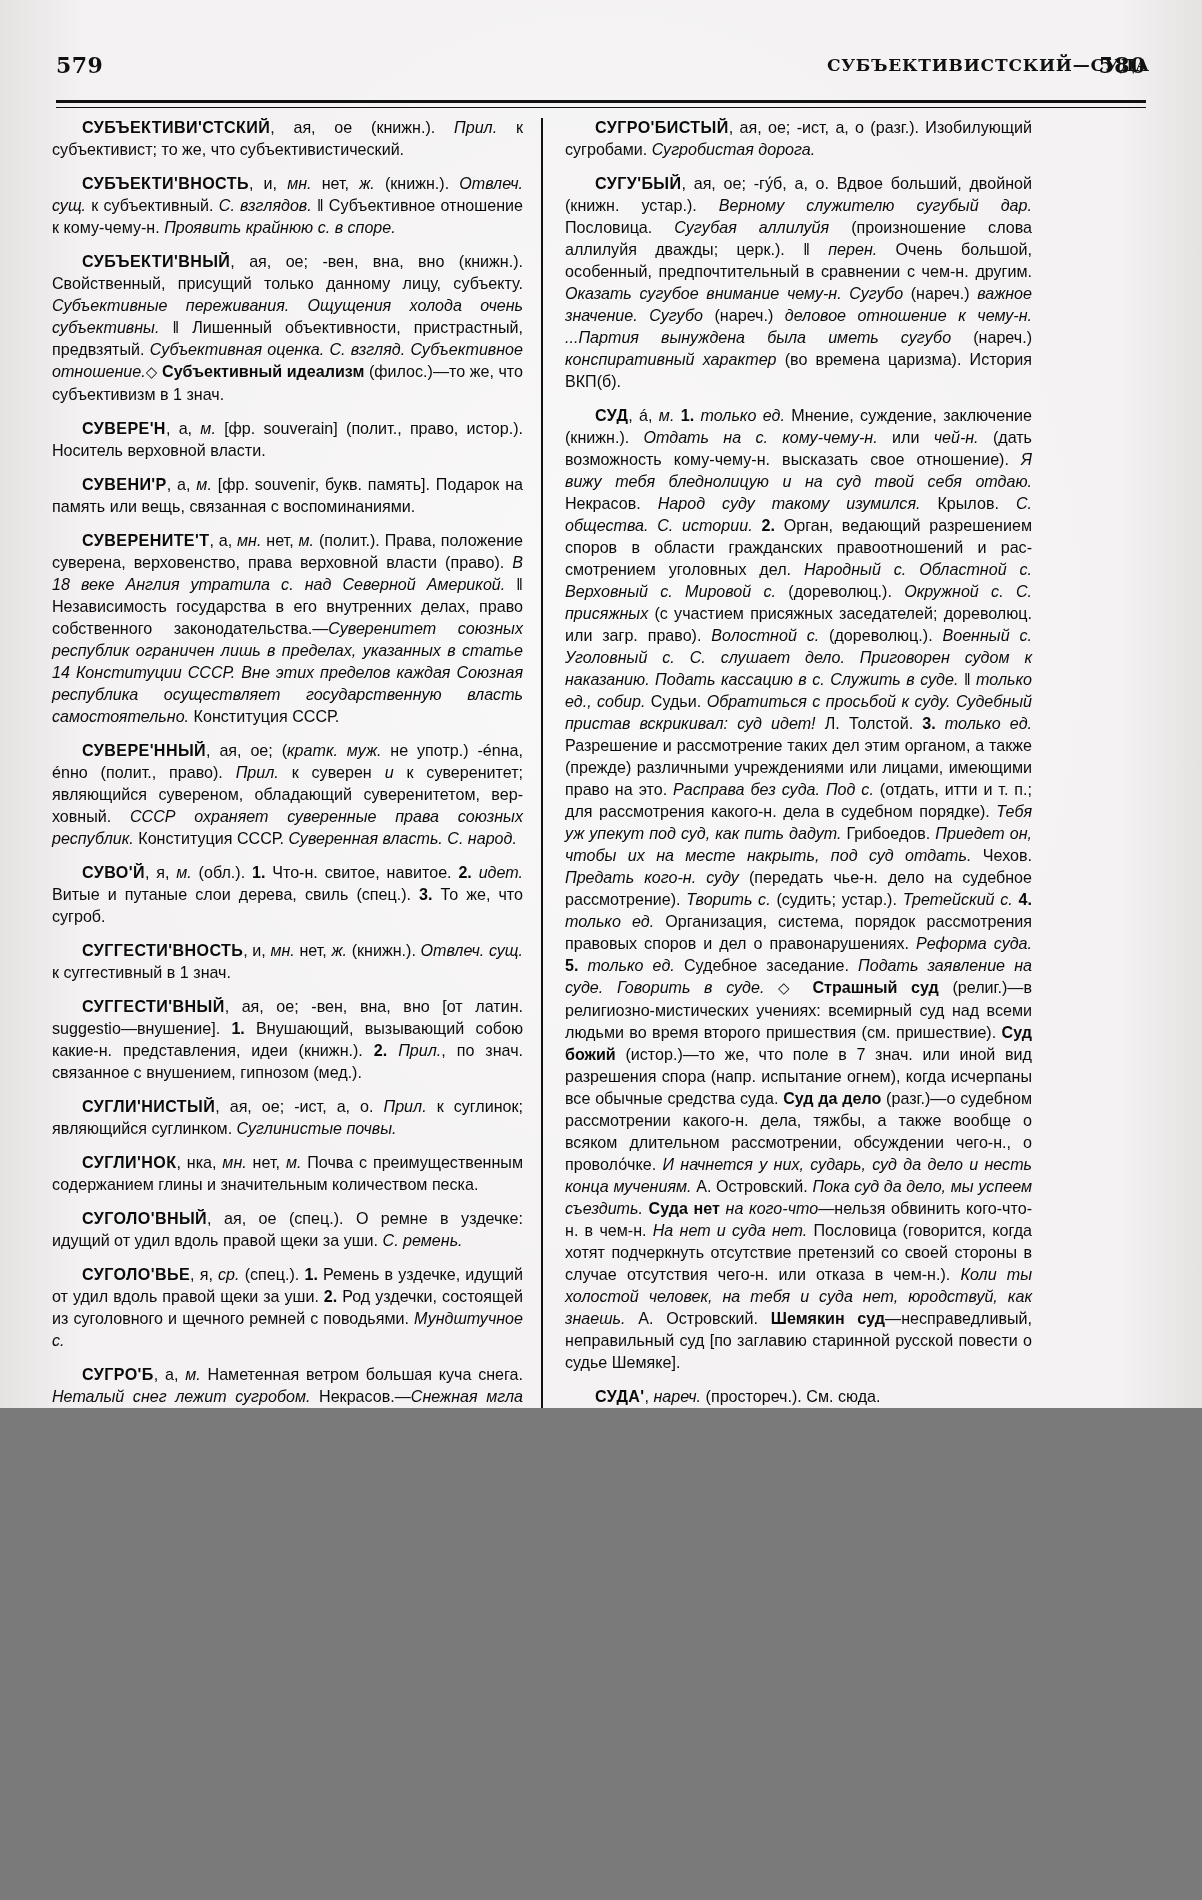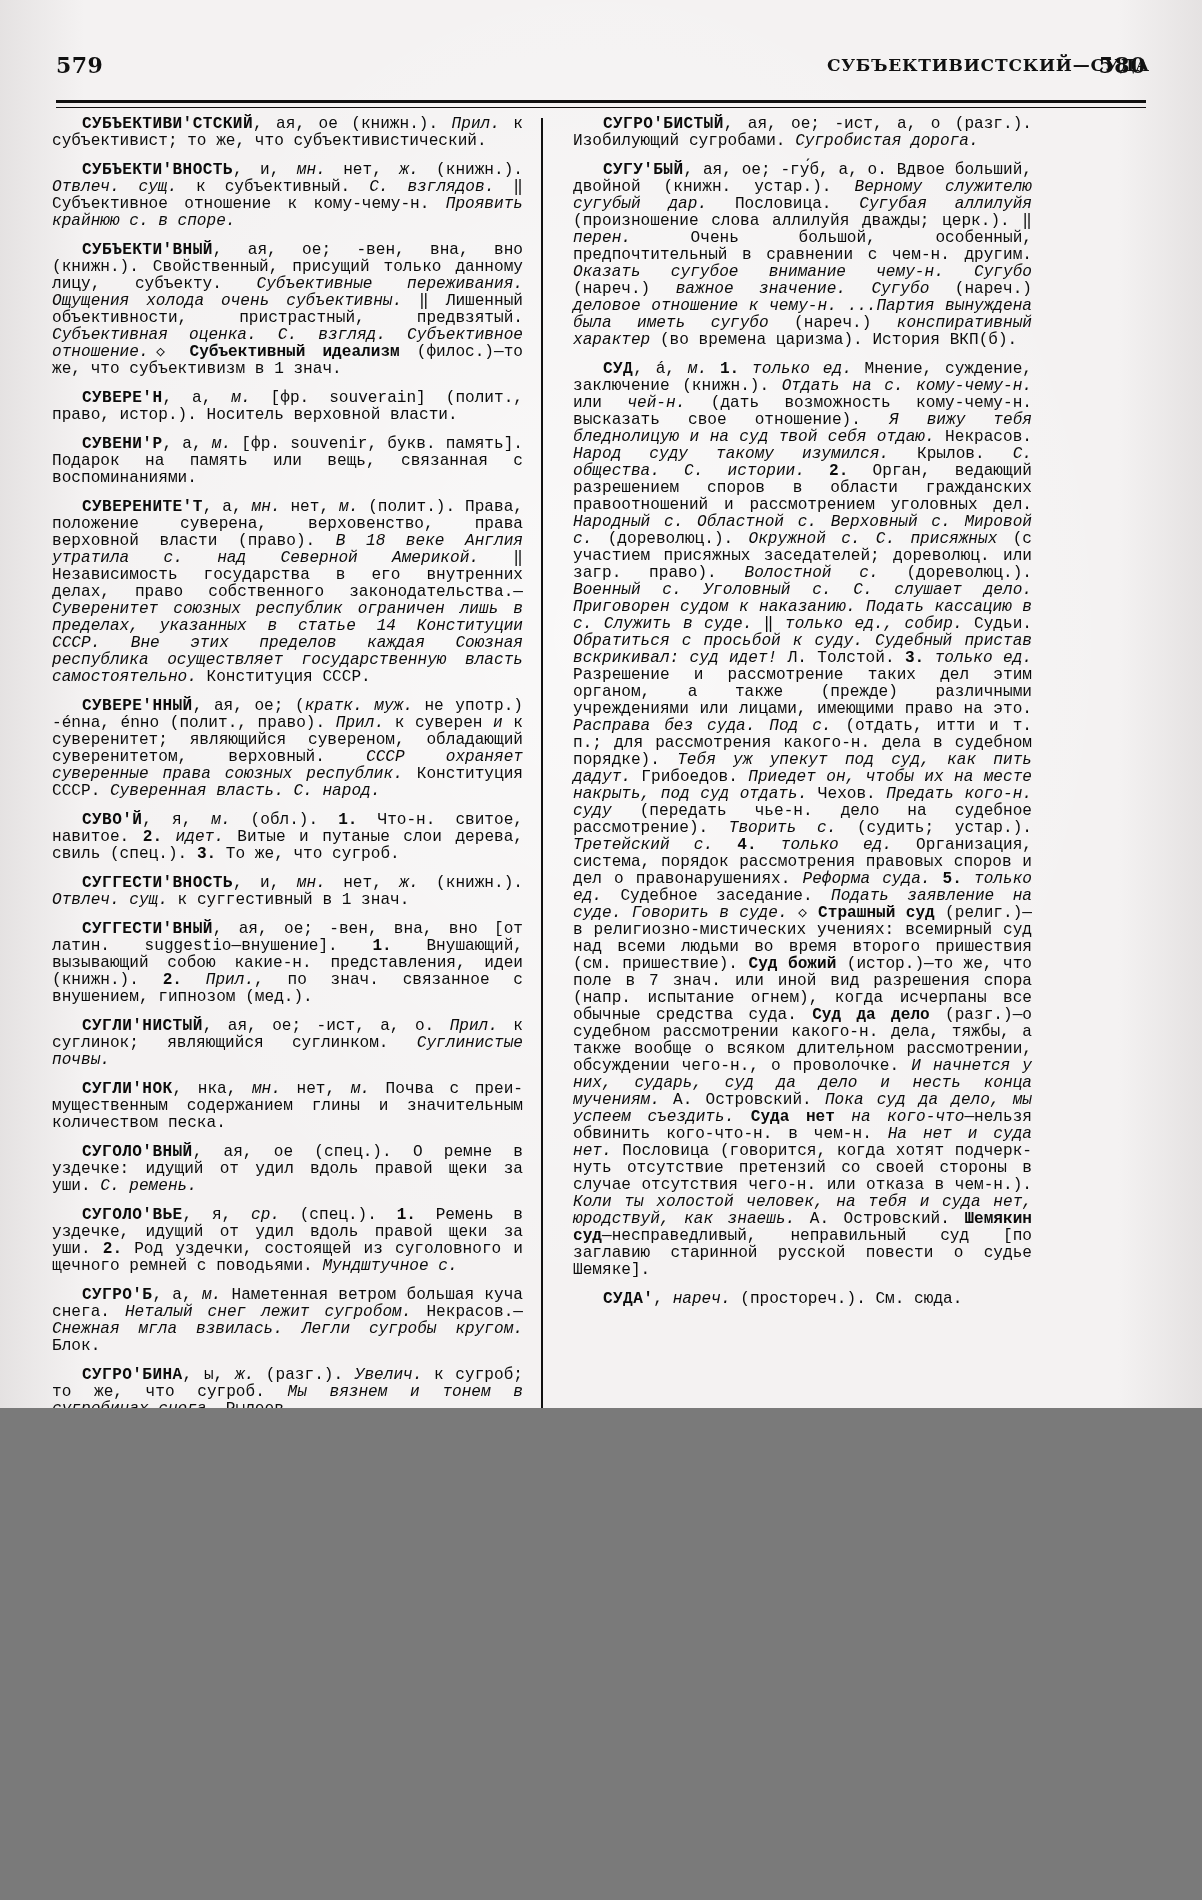--- a/index.html
+++ b/index.html
@@ -86,34 +86,34 @@
     left: 0;
     width: 1098px;
     display: flex;
     gap: 0;
   }
   .col {
     width: 489px;
     box-sizing: border-box;
   }
   .col-left  { padding-right: 18px; }
-  .col-right { padding-left: 30px; }
+  .col-right { padding-left: 22px; }
   .col-divider {
     width: 2px;
     background: #111;
     margin: 2px 0 0 0;
     align-self: stretch;
     flex: 0 0 2px;
   }
 
   
   .entry {
-    font-family: Liberation Mono, monospace;
+    font-family: Liberation Sans, sans-serif;
     font-size: 16.1px;
-    line-height: 17px;
+    line-height: 22px;
     color: #0b0b0b;
     text-align: justify;
     text-justify: inter-word;
     text-indent: 30px;
     margin: 0;
     hyphens: manual;
     word-spacing: 0px;
   }
   .entry + .entry { margin-top: 12px; }
 

